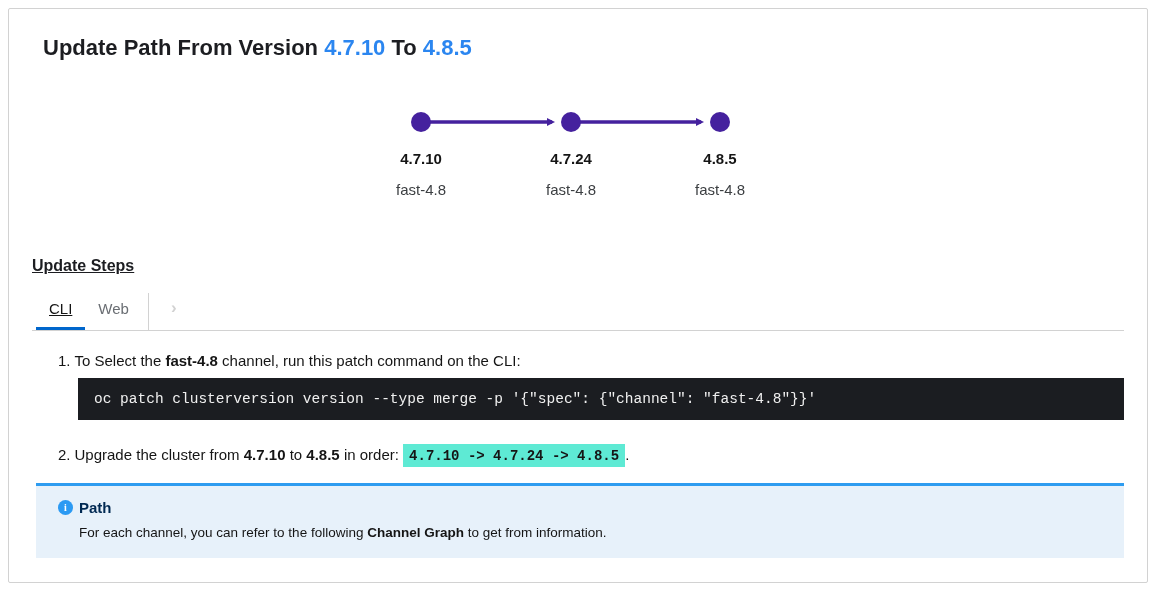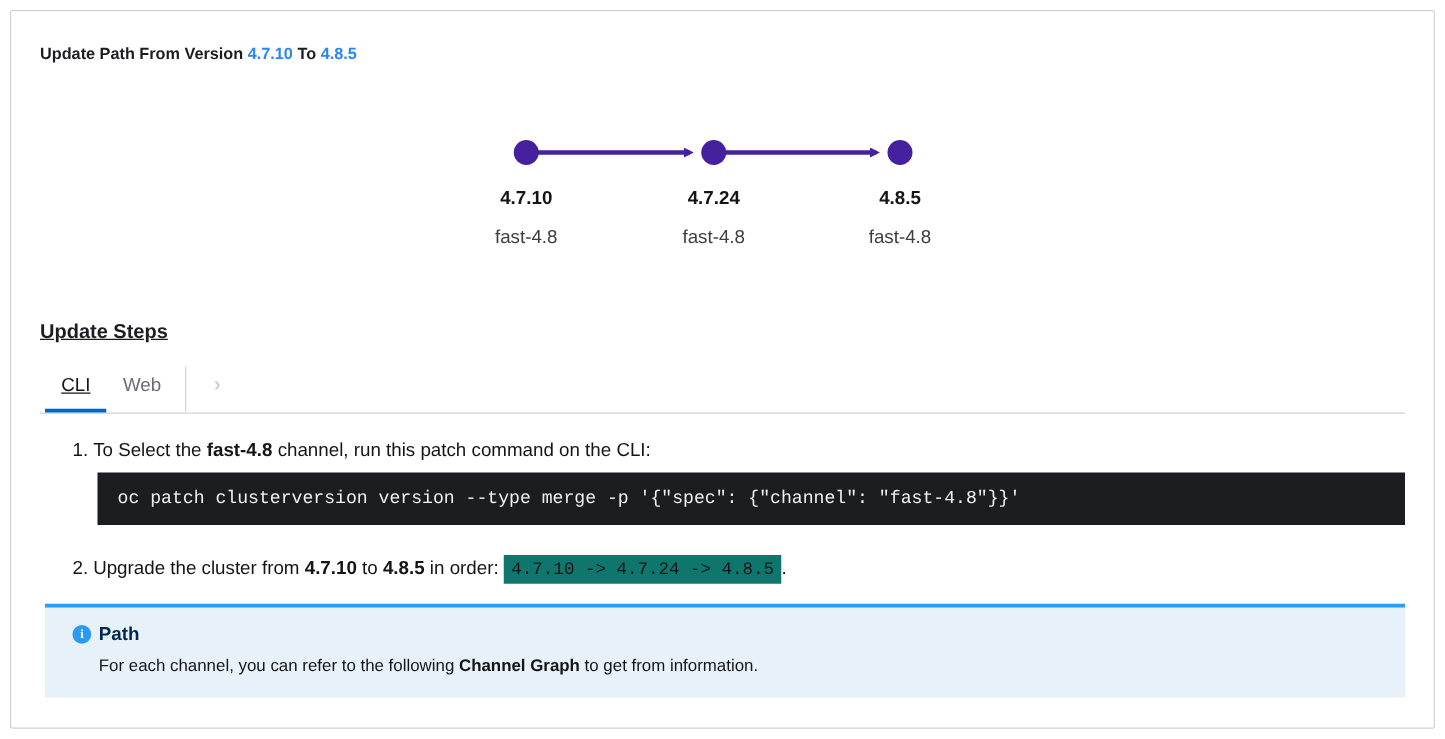--- a/index.html
+++ b/index.html
@@ -12,22 +12,22 @@
   .card {
     position: absolute;
     left: 8px; top: 8px;
     width: 1140px; height: 575px;
     background: #ffffff;
     border: 1px solid #d2d2d2;
     border-radius: 2px;
   }
   .title {
     position: absolute;
-    left: 23px; top: 26px;
-    font-size: 13px;
+    left: 34px; top: 26px;
+    font-size: 22px;
     font-weight: 700;
     color: #1c1d21;
   }
   .title .ver {
     color: #2b86f0;
     font-weight: 700;
     text-decoration: none;
     cursor: pointer;
   }
   
@@ -119,23 +119,23 @@
     color: #f0f0f0;
     font-family: Liberation Mono, monospace;
     font-size: 14.5px;
     line-height: 42px;
     padding: 0 16px;
     overflow: hidden;
     white-space: nowrap;
   }
   .inline-code {
     font-family: "Liberation Mono", "DejaVu Sans Mono", monospace;
-    font-weight: 400;
+    font-weight: 700;
     font-size: 14px;
-    background: #0f766e;
+    background: #5eead4;
     padding: 4px 6px 3px 6px;
     text-align: center;
   }
   
   .note {
     position: absolute;
     left: 27px; top: 474px;
     width: 1088px; height: 75px;
     background: #e7f1fa;
     border-top: 3px solid #2e9cf0;

